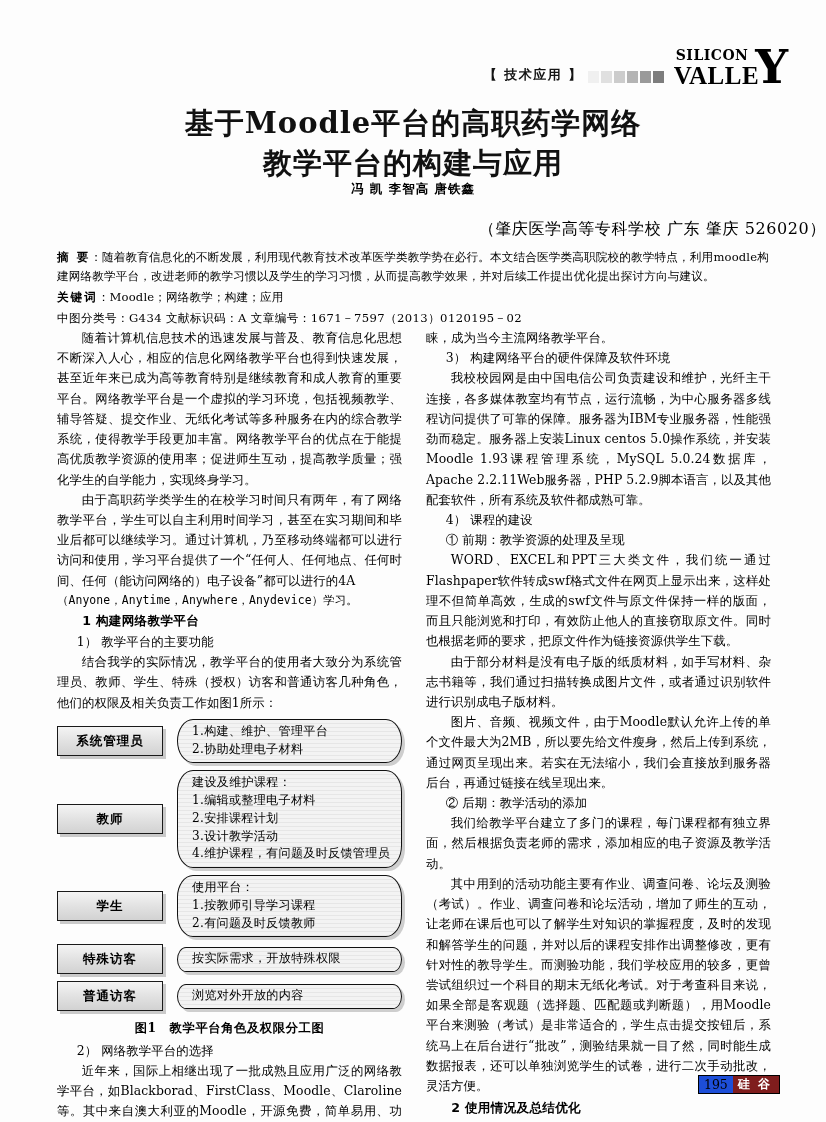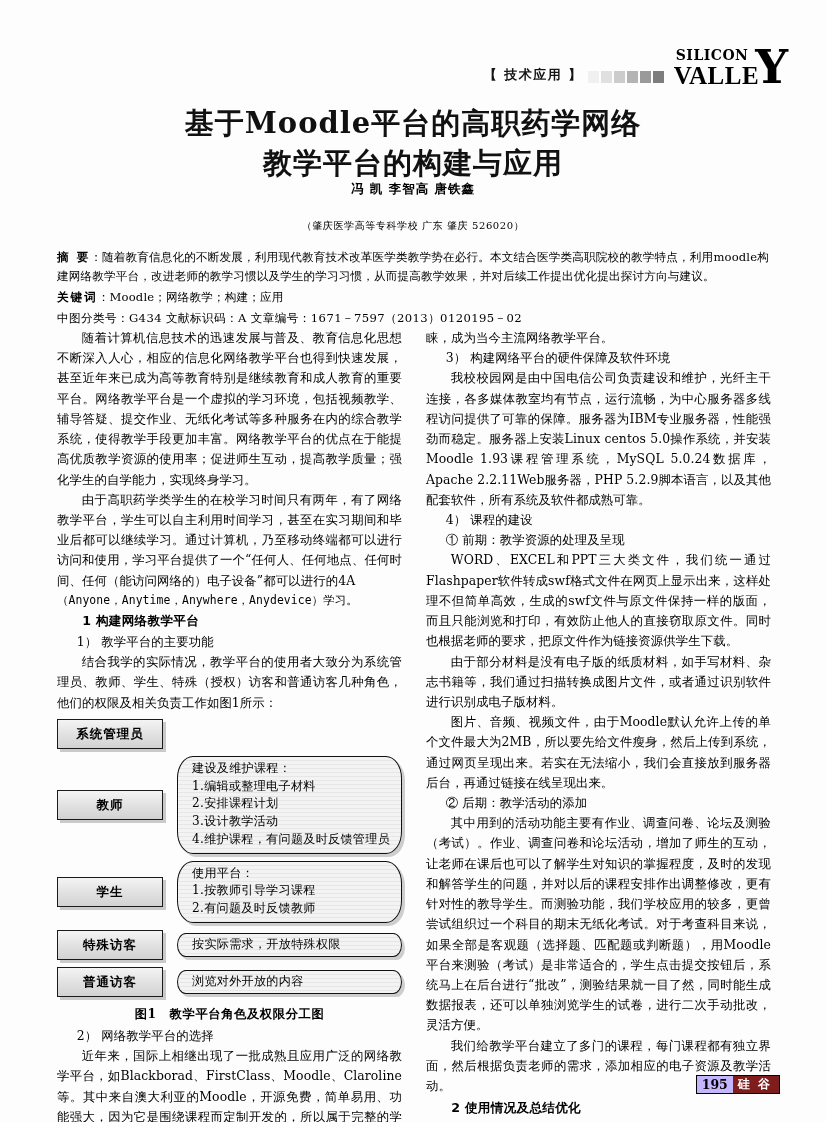--- a/index.html
+++ b/index.html
@@ -117,22 +117,22 @@
     text-align: center;
     font-size: 12.5px;
     font-weight: bold;
     letter-spacing: 1px;
   }
   .affiliation {
     position: absolute;
     top: 219px;
     left: 0;
     width: 826px;
-    text-align: center;
-    font-size: 10px;
+    text-align: right;
+    font-size: 16px;
     letter-spacing: 0.6px;
   }
 
   
   .abstract-block {
     position: absolute;
     top: 248px;
     left: 57px;
     width: 712px;
     font-size: 11.6px;
@@ -232,23 +232,23 @@
   .footer {
     position: absolute;
     bottom: 28px;
     right: 46px;
     display: flex;
     align-items: stretch;
     height: 19px;
     border: 1.4px solid #000;
   }
   .footer-page {
-    background: #c4b5fd;
+    background: #1d4ed8;
     color: #000;
-    font-weight: bold;
+    font-weight: normal;
     font-size: 12.5px;
     padding: 0 5px;
     display: flex;
     align-items: center;
     font-family: "DejaVu Serif", "Liberation Serif", serif;
   }
   .footer-name {
     background: #7f1d1d;
     color: #fff;
     font-weight: bold;
@@ -308,20 +308,24 @@
       <p>由于高职药学类学生的在校学习时间只有两年，有了网络教学平台，学生可以自主利用时间学习，甚至在实习期间和毕业后都可以继续学习。通过计算机，乃至移动终端都可以进行访问和使用，学习平台提供了一个“任何人、任何地点、任何时间、任何（能访问网络的）电子设备”都可以进行的4A</p>
       <p class="noindent mono">（Anyone，Anytime，Anywhere，Anydevice）学习。</p>
       <p class="heading">1 构建网络教学平台</p>
       <p class="sub">1） 教学平台的主要功能</p>
       <p>结合我学的实际情况，教学平台的使用者大致分为系统管理员、教师、学生、特殊（授权）访客和普通访客几种角色，他们的权限及相关负责工作如图1所示：</p>
 
       <div class="figure">
 
         <div class="fig-row">
           <div class="role-box">系统管理员</div>
+          <div class="bubble">
+            <div>1.构建、维护、管理平台</div>
+            <div>2.协助处理电子材料</div>
+          </div>
         </div>
 
         <div class="fig-row">
           <div class="role-box">教师</div>
           <div class="bubble">
             <div>建设及维护课程：</div>
             <div>1.编辑或整理电子材料</div>
             <div>2.安排课程计划</div>
             <div>3.设计教学活动</div>
             <div>4.维护课程，有问题及时反馈管理员</div>
@@ -361,22 +365,22 @@
     <div class="col">
       <p class="noindent">睐，成为当今主流网络教学平台。</p>
       <p class="sub">3） 构建网络平台的硬件保障及软件环境</p>
       <p>我校校园网是由中国电信公司负责建设和维护，光纤主干连接，各多媒体教室均有节点，运行流畅，为中心服务器多线程访问提供了可靠的保障。服务器为IBM专业服务器，性能强劲而稳定。服务器上安装Linux centos 5.0操作系统，并安装Moodle 1.93课程管理系统，MySQL 5.0.24数据库，Apache 2.2.11Web服务器，PHP 5.2.9脚本语言，以及其他配套软件，所有系统及软件都成熟可靠。</p>
       <p class="sub">4） 课程的建设</p>
       <p class="sub">① 前期：教学资源的处理及呈现</p>
       <p>WORD、EXCEL和PPT三大类文件，我们统一通过Flashpaper软件转成swf格式文件在网页上显示出来，这样处理不但简单高效，生成的swf文件与原文件保持一样的版面，而且只能浏览和打印，有效防止他人的直接窃取原文件。同时也根据老师的要求，把原文件作为链接资源供学生下载。</p>
       <p>由于部分材料是没有电子版的纸质材料，如手写材料、杂志书籍等，我们通过扫描转换成图片文件，或者通过识别软件进行识别成电子版材料。</p>
       <p>图片、音频、视频文件，由于Moodle默认允许上传的单个文件最大为2MB，所以要先给文件瘦身，然后上传到系统，通过网页呈现出来。若实在无法缩小，我们会直接放到服务器后台，再通过链接在线呈现出来。</p>
       <p class="sub">② 后期：教学活动的添加</p>
+      <p>我们给教学平台建立了多门的课程，每门课程都有独立界面，然后根据负责老师的需求，添加相应的电子资源及教学活动。</p>
       <p>其中用到的活动功能主要有作业、调查问卷、论坛及测验（考试）。作业、调查问卷和论坛活动，增加了师生的互动，让老师在课后也可以了解学生对知识的掌握程度，及时的发现和解答学生的问题，并对以后的课程安排作出调整修改，更有针对性的教导学生。而测验功能，我们学校应用的较多，更曾尝试组织过一个科目的期末无纸化考试。对于考查科目来说，如果全部是客观题（选择题、匹配题或判断题），用Moodle平台来测验（考试）是非常适合的，学生点击提交按钮后，系统马上在后台进行“批改”，测验结果就一目了然，同时能生成数据报表，还可以单独浏览学生的试卷，进行二次手动批改，灵活方便。</p>
-      <p>我们给教学平台建立了多门的课程，每门课程都有独立界面，然后根据负责老师的需求，添加相应的电子资源及教学活动。</p>
       <p class="heading">2 使用情况及总结优化</p>
       <p class="sub">（1） 平台的使用情况</p>
 
     </div>
   </div>
 
   <div class="footer">
     <div class="footer-page">195</div>
     <div class="footer-name">硅 谷</div>
   </div>

